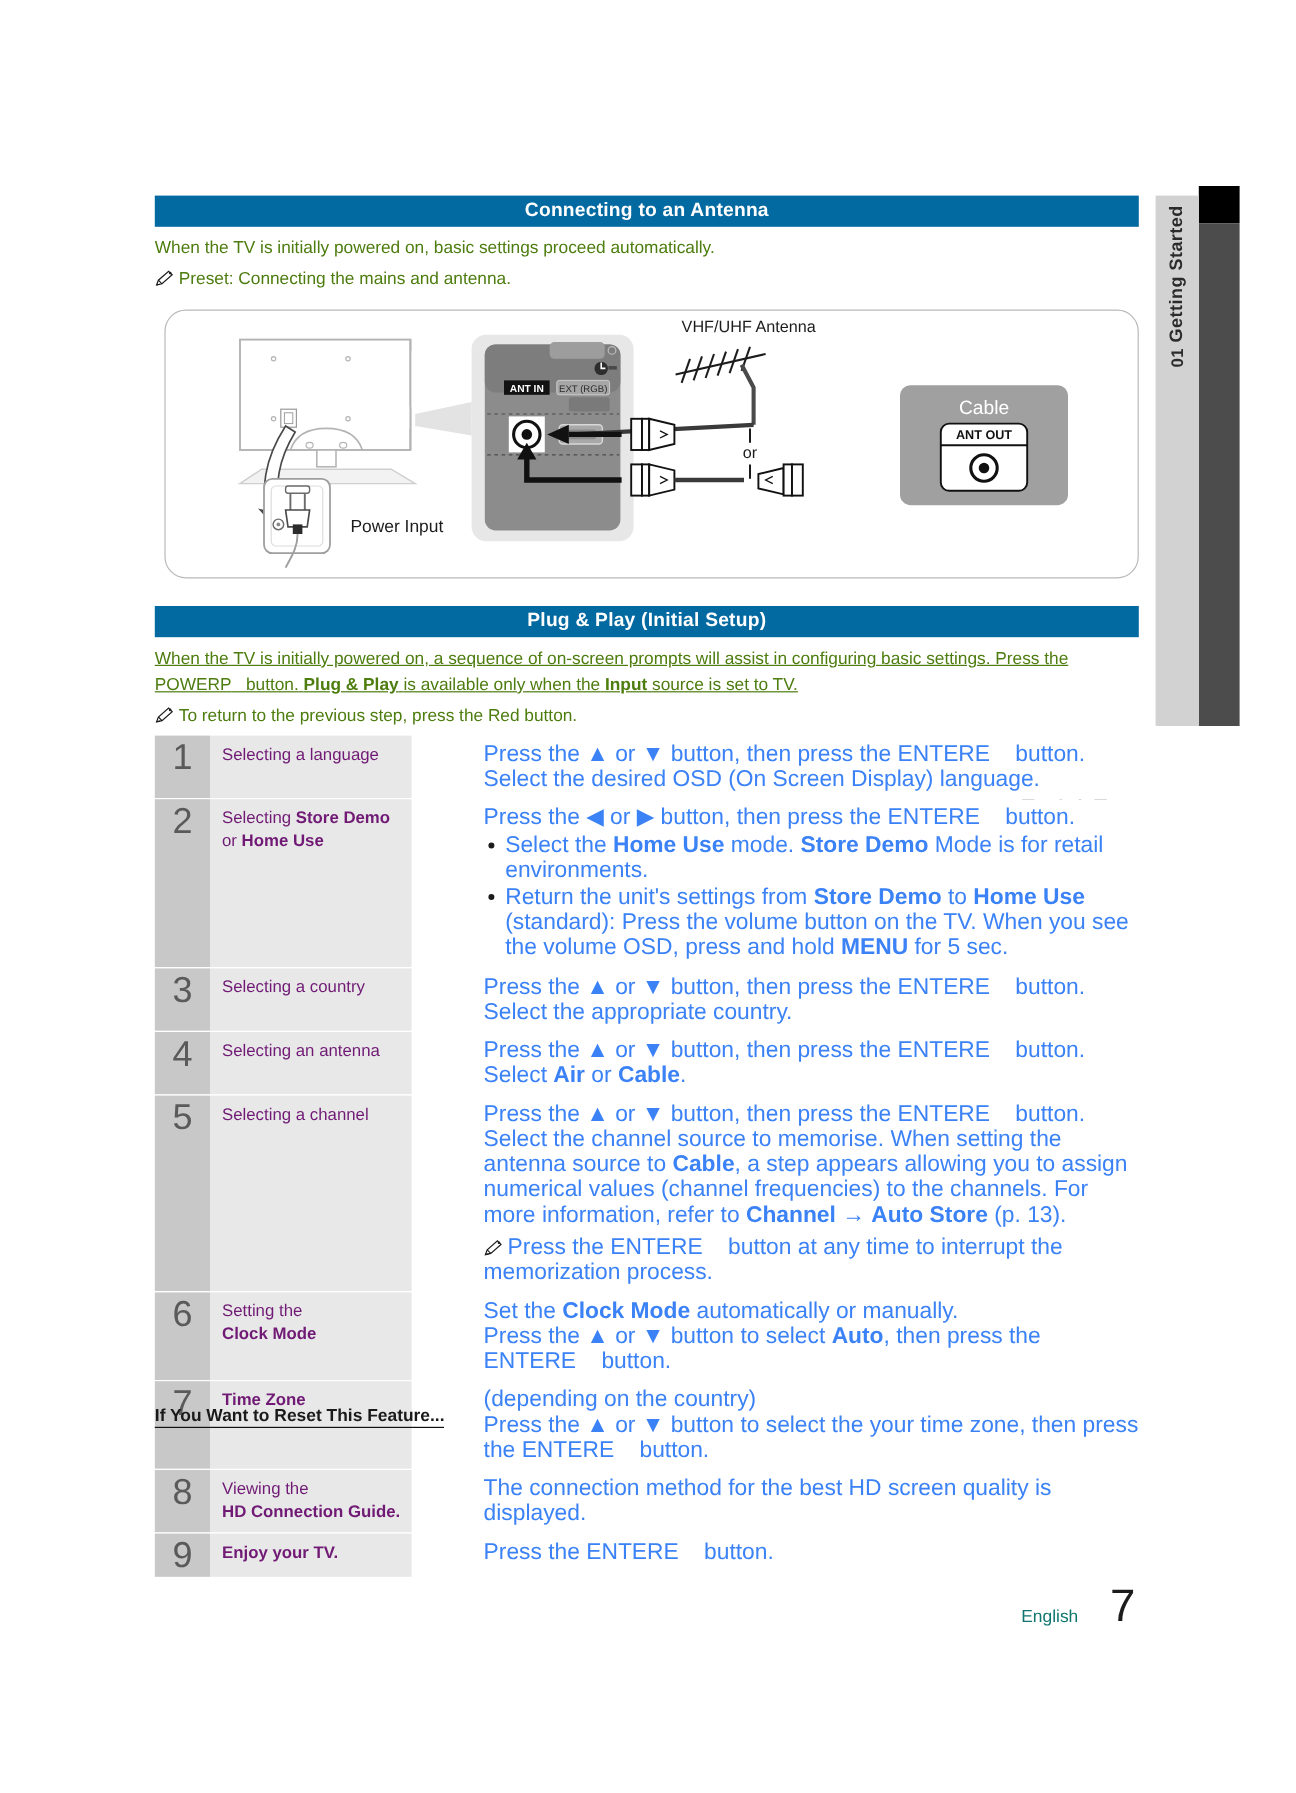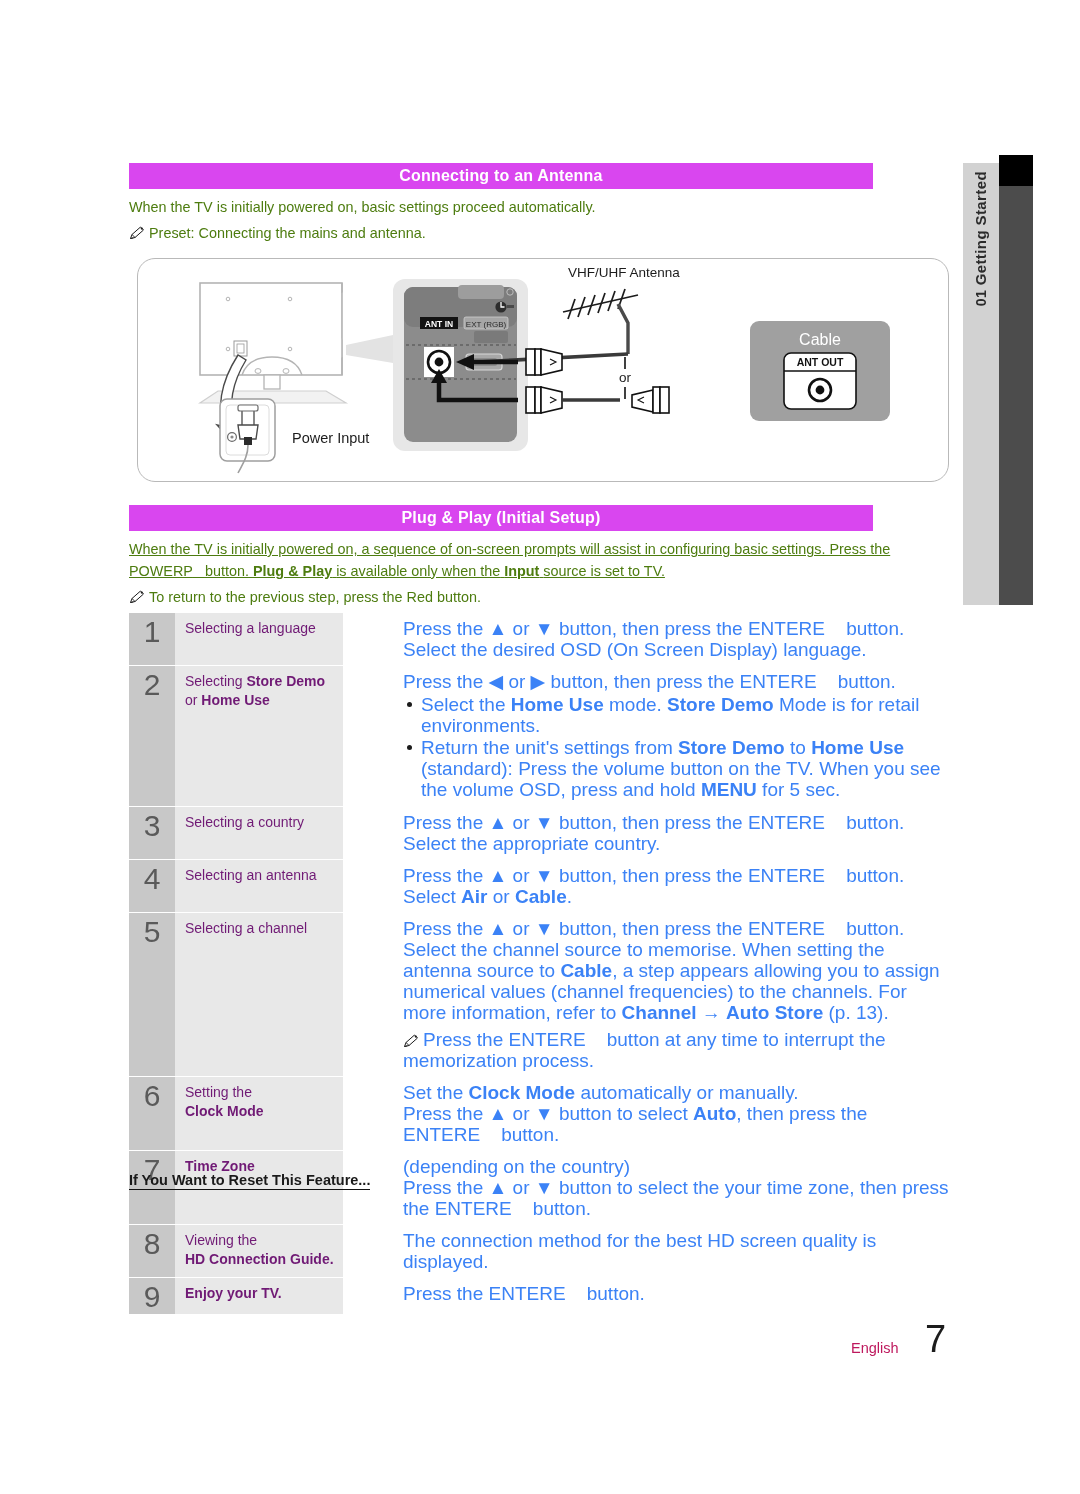--- a/index.html
+++ b/index.html
@@ -31,22 +31,22 @@
   }
   .sidetab-num{
     writing-mode:vertical-rl;transform:rotate(180deg);
     font-size:14px;font-weight:bold;color:#2b2b2b;
   }
   .sidebar-dark{position:absolute;left:999px;top:186px;width:34px;height:419px;background:#4c4c4c;}
   .sidebar-black{position:absolute;left:999px;top:155px;width:34px;height:31px;background:#000000;}
 
   
   .bar{
-    position:absolute;left:129px;width:744px;height:26px;
-    background:#d946ef;color:#ffffff;
+    position:absolute;left:129px;width:820px;height:26px;
+    background:#0369a1;color:#ffffff;
     font-size:16px;font-weight:bold;
     display:flex;align-items:center;justify-content:center;
     letter-spacing:.2px;
   }
   .bar-antenna{top:163px;}
   .bar-plug{top:505px;}
 
   
   .para{position:absolute;font-size:14.4px;line-height:22px;color:#4d7c0f;}
   .p-antenna1{left:129px;top:196px;width:820px;}
@@ -98,21 +98,21 @@
   .tipline{display:block;margin-top:6px;}
 
   
   .resetttl{
     position:absolute;left:129px;top:1172px;font-size:14.5px;font-weight:bold;
     border-bottom:1.6px solid #111;padding-bottom:1px;
   }
   .resetbody{position:absolute;left:129px;top:1200px;width:820px;font-size:14.4px;line-height:22px;}
 
   
-  .footer-lang{position:absolute;left:851px;top:1340px;font-size:14.5px;color:#be185d;}
+  .footer-lang{position:absolute;left:851px;top:1340px;font-size:14.5px;color:#0f766e;}
   .footer-page{position:absolute;left:925px;top:1318px;font-size:38px;color:#1c1c1c;font-weight:normal;}
 
   
   .powerbox{position:absolute;left:832px;top:617px;width:150px;height:175px;}
   .powerlbl{position:absolute;left:845px;top:620px;font-size:14.5px;color:#3a3a3a;letter-spacing:.5px;}
 </style>
 </head>
 <body>
 
 <div class="page">

